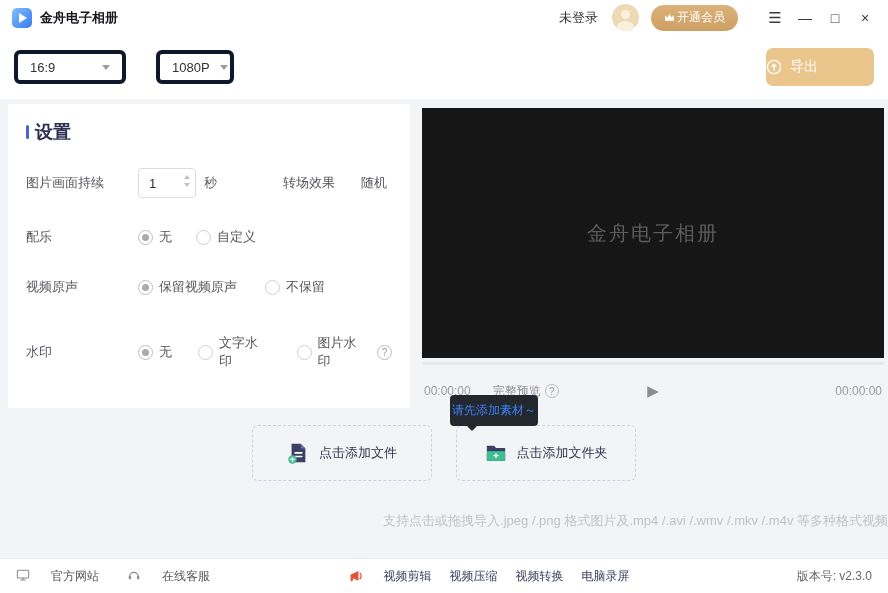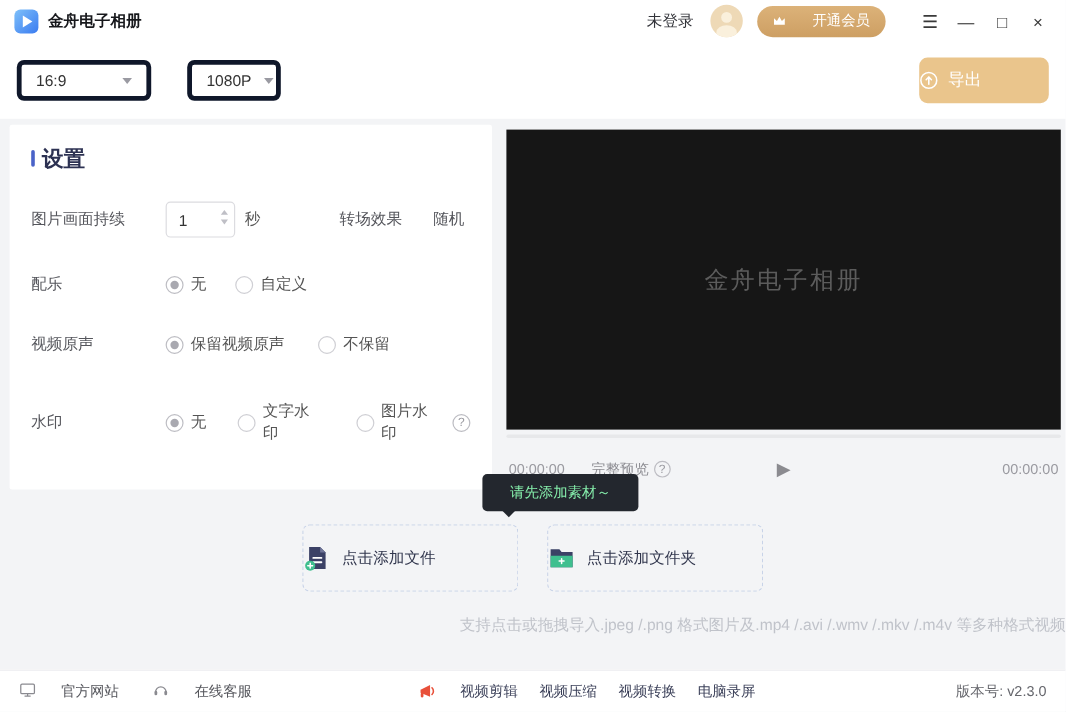--- a/index.html
+++ b/index.html
@@ -10,21 +10,21 @@
   
   .titlebar { height:35px; display:flex; align-items:center; padding:0 12px; background:#fff; }
   .app-logo { width:20px; height:20px; border-radius:5px; background:linear-gradient(135deg,#7ec0fa,#3a7bf0); position:relative; flex:0 0 auto; }
   .app-logo::after { content:""; position:absolute; left:7px; top:5px; border-left:8px solid #fff; border-top:5px solid transparent; border-bottom:5px solid transparent; }
   .app-title { font-size:13px; font-weight:bold; color:#17181c; margin-left:8px; }
   .tb-right { margin-left:auto; display:flex; align-items:center; }
   .login-status { font-size:13px; color:#33343a; margin-right:14px; cursor:pointer; }
   .avatar { width:27px; height:27px; border-radius:50%; background:#eed9b6; position:relative; overflow:hidden; margin-right:12px; }
   .avatar .head { position:absolute; left:9px; top:6px; width:9px; height:9px; border-radius:50%; background:#faf0dc; }
   .avatar .body { position:absolute; left:5px; top:17px; width:17px; height:12px; border-radius:50% 50% 0 0; background:#faf0dc; }
-  .vip-button { height:26px; padding:0 13px; border-radius:13px; background:linear-gradient(180deg,#dcb279,#cd9f63); color:#fff; font-size:12px; display:flex; align-items:center; gap:22px; cursor:pointer; margin-right:18px; }
+  .vip-button { height:26px; padding:0 13px; border-radius:13px; background:linear-gradient(180deg,#dcb279,#cd9f63); color:#fff; font-size:12px; display:flex; align-items:center; gap:2px; cursor:pointer; margin-right:18px; }
   .win-btn { width:22px; text-align:center; font-size:14px; color:#3a3a3a; cursor:pointer; margin-left:8px; user-select:none; }
   .win-btn.menu { font-size:15px; }
 
   
   .toolbar { height:64px; display:flex; align-items:center; padding:0 14px; background:#fff; }
   .select { height:34px; border:4px solid #0f172a; border-radius:6px; background:#fff; display:flex; align-items:center; justify-content:space-between; padding:0 12px; font-size:13px; color:#333; cursor:pointer; }
   .select.ratio { width:112px; margin-right:30px; }
   .select.resolution { width:78px; }
   .chev { width:0; height:0; border-left:4.5px solid transparent; border-right:4.5px solid transparent; border-top:5px solid #9a9aa2; margin-left:10px; }
   .export-button { margin-left:auto; width:108px; height:38px; border-radius:7px; background:#eac58c; color:#fff; font-size:14px; display:flex; align-items:center; gap:8px; cursor:pointer; }
@@ -63,24 +63,24 @@
   .preview-video { height:250px; background:#161616; display:flex; align-items:center; justify-content:center; }
   .preview-watermark { color:#5c5c5c; font-size:20px; letter-spacing:2px; }
   .progress-bar { height:3px; background:#e7e8ea; border-radius:2px; margin-top:4px; cursor:pointer; }
   .preview-controls { position:relative; display:flex; align-items:center; margin-top:16px; font-size:12px; color:#9a9aa0; height:20px; }
   .cur-time { margin-left:2px; }
   .full-preview { margin-left:22px; display:flex; align-items:center; gap:4px; cursor:pointer; color:#8d8d93; }
   .full-preview .help-circle { margin-left:0; width:14px; height:14px; }
   .play-button { position:absolute; left:50%; transform:translateX(-50%); font-size:15px; color:#8b8b90; cursor:pointer; }
   .total-time { margin-left:auto; margin-right:2px; }
 
-  .tooltip { position:absolute; left:402px; top:296px; background:#23272e; color:#86efac; font-size:12px; padding:7px 23px; border-radius:4px; z-index:5; }
+  .tooltip { position:absolute; left:450px; top:296px; background:#23272e; color:#3b82f6; font-size:12px; padding:7px 2px; border-radius:4px; z-index:5; }
   .tooltip::after { content:""; position:absolute; left:16px; bottom:-5px; border-left:6px solid transparent; border-right:6px solid transparent; border-top:6px solid #23272e; }
 
-  .add-button { position:absolute; top:338px; width:180px; height:56px; border:1px dashed #c8d3e8; border-radius:6px; display:flex; align-items:center; gap:10px; font-size:13px; color:#31364d; cursor:pointer; background:transparent;font-family:Liberation Serif, serif; }
+  .add-button { position:absolute; top:326px; width:180px; height:56px; border:1px dashed #c8d3e8; border-radius:6px; display:flex; align-items:center; justify-content:center; gap:10px; font-size:13px; color:#31364d; cursor:pointer; background:transparent;font-family:Liberation Serif, serif; }
   .add-button.file { left:252px; }
   .add-button.folder { left:456px; }
 
   .format-hint { position:absolute; top:413px; left:0; right:0; text-align:right; font-size:13px; color:#c0c3ca; }
 
   
   .footer { position:absolute; left:0; right:0; bottom:0; height:35px; background:#fff; border-top:1px solid #ededf0; display:flex; align-items:center; padding:0 16px; font-size:12px; color:#55565c; }
   .footer-link { display:flex; gap:21px; cursor:pointer;font-family:Liberation Mono, monospace; }
   .footer-link + .footer-link { margin-left:28px; }
   .promo { position:absolute; left:calc(50% + 45px); transform:translateX(-50%); display:flex; align-items:center; gap:18px; }

